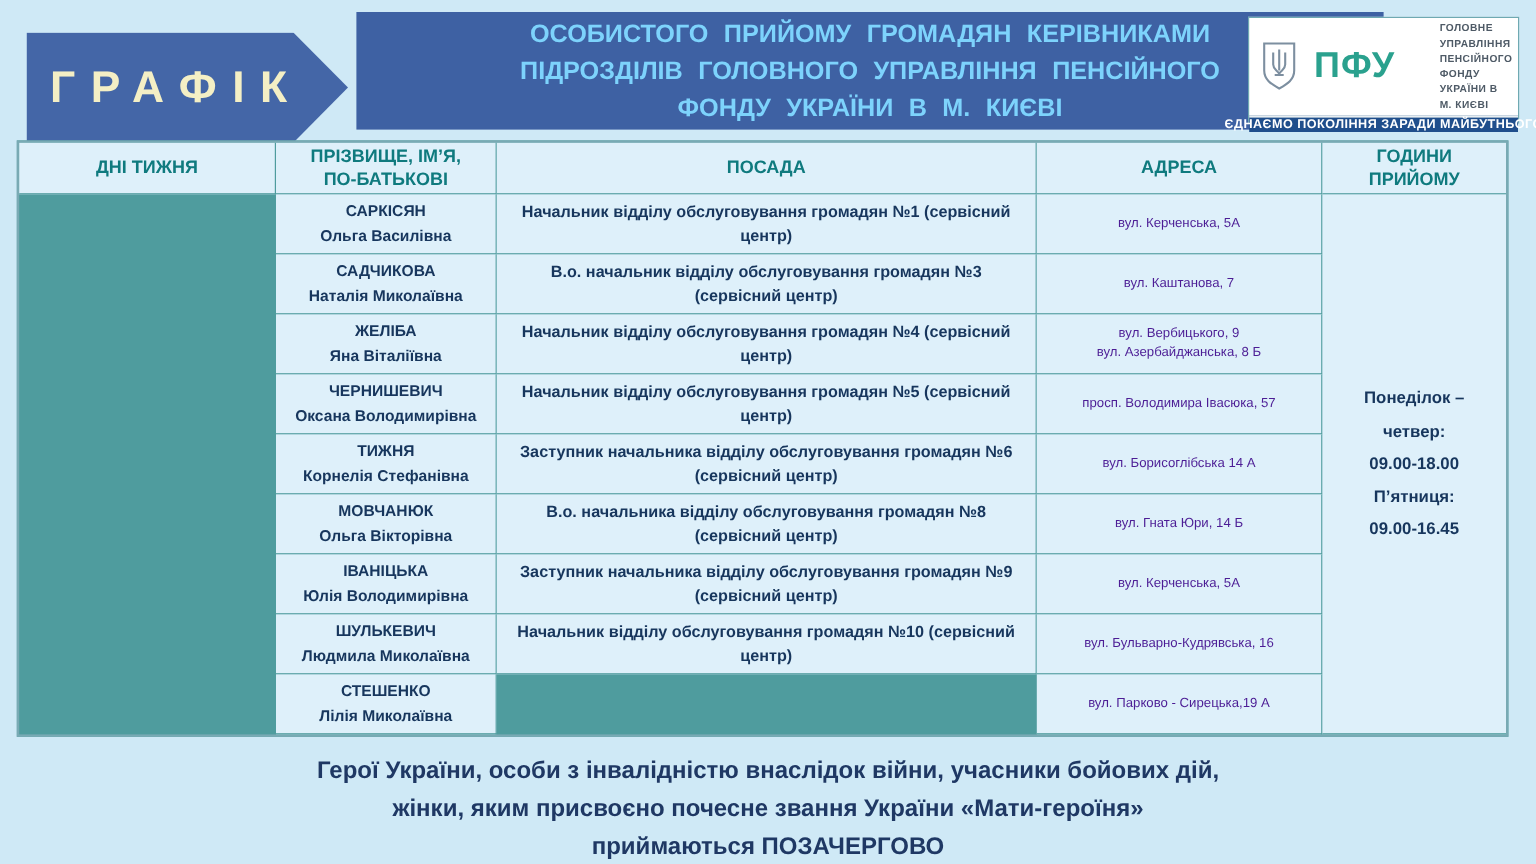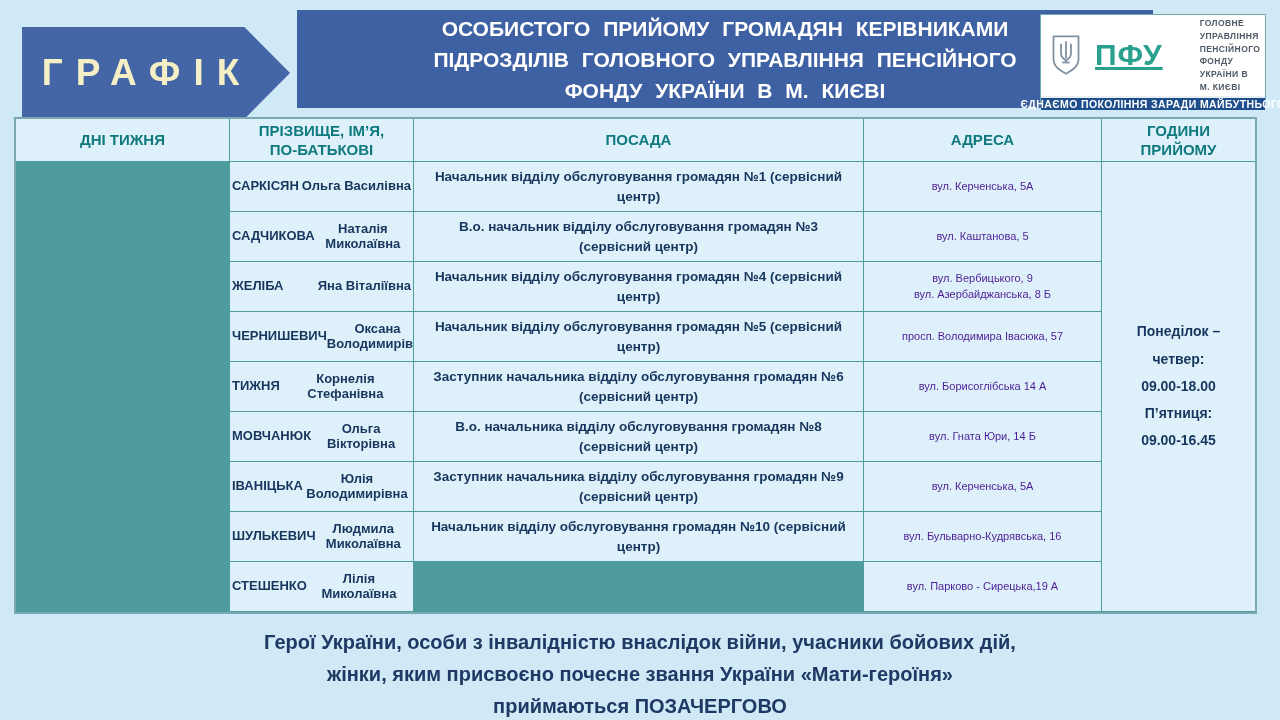--- a/index.html
+++ b/index.html
@@ -16,38 +16,38 @@
     background:#4466a7;
     clip-path:polygon(0 0,83% 0,100% 50%,83% 100%,0 100%);
     display:flex;align-items:center;justify-content:center;
   }
   .badge span{
     color:#f4efc5;font-size:37px;font-weight:bold;
     letter-spacing:13px;padding-right:30px;padding-left:12px;white-space:nowrap;
   }
   .title-box{
     position:absolute;left:297px;top:10px;width:856px;height:98px;
-    background:#3e61a3;color:#ffffff;
+    background:#3e61a3;color:#7dd3fc;
     display:flex;flex-direction:column;align-items:center;justify-content:center;
     text-align:center;
   }
   .title-box div{
     font-size:21px;font-weight:bold;line-height:31px;word-spacing:7px;white-space:nowrap;
   }
   .logo-box{
     position:absolute;left:1040px;top:14px;width:226px;height:89px;
     background:#ffffff;border:1px solid #6fa9b2;
     display:flex;flex-direction:column;box-sizing:border-box;
   }
   .logo-top{flex:1;display:flex;align-items:center;padding:2px 6px 2px 10px;}
   .logo-shield{width:30px;height:40px;flex:0 0 auto;}
   .logo-divider{width:1px;height:36px;background:#b9c6ce;margin:0 7px;}
   .logo-abbr{
     color:#2aa18e;font-size:30px;font-weight:bold;letter-spacing:1px;
-    line-height:1;margin-right:7px;text-decoration:underline;
+    line-height:1;margin-right:7px;
   }
   .logo-org{
     color:#4e5a66;font-size:8.5px;font-weight:bold;line-height:1.5;
     letter-spacing:0.4px;white-space:pre-line;margin-left:30px;
   }
   .logo-slogan{
     height:24px;background:#1f4e8c;color:#ffffff;
     display:flex;align-items:center;justify-content:center;
     font-size:10.5px;font-weight:bold;letter-spacing:0.4px;white-space:nowrap;
     border-top:2px solid #e8eef1;
@@ -74,21 +74,21 @@
   .days-cell{
     grid-column:1;grid-row:2 / span 9;
     color:#0f7a7e;font-size:15px;font-weight:bold;line-height:1.65;white-space:pre-line;
   }
   .hours-cell{
     grid-column:5;grid-row:2 / span 9;
     color:#17365d;font-size:14px;font-weight:bold;line-height:1.95;white-space:pre-line;
     border-right:none;
   }
   .name-cell{
-    flex-direction:row;justify-content:space-between;
+    flex-direction:column;justify-content:space-between;
     padding:7px 2px;color:#17365d;font-size:13px;font-weight:bold;line-height:1.1;
   }
   .pos-cell{
     color:#17365d;font-size:13.5px;font-weight:bold;line-height:1.45;
     padding:1px 14px;
   }
   .addr-cell{
     color:#4c1d95;font-size:11px;font-weight:normal;line-height:1.45;
     padding:1px 6px;white-space:pre-line;
   }
@@ -145,21 +145,21 @@
     <span>Ольга Василівна</span>
   </div>
   <div class="cell pos-cell" style="grid-column:3;grid-row:2">Начальник відділу обслуговування громадян №1 (сервісний центр)</div>
   <div class="cell addr-cell" style="grid-column:4;grid-row:2">вул. Керченська, 5А</div>
 
   <div class="cell name-cell" style="grid-column:2;grid-row:3">
     <span>САДЧИКОВА</span>
     <span>Наталія Миколаївна</span>
   </div>
   <div class="cell pos-cell" style="grid-column:3;grid-row:3">В.о. начальник відділу обслуговування громадян №3 (сервісний центр)</div>
-  <div class="cell addr-cell" style="grid-column:4;grid-row:3">вул. Каштанова, 5</div>
+  <div class="cell addr-cell" style="grid-column:4;grid-row:3">вул. Каштанова, 7</div>
 
   <div class="cell name-cell" style="grid-column:2;grid-row:4">
     <span>ЖЕЛІБА</span>
     <span>Яна Віталіївна</span>
   </div>
   <div class="cell pos-cell" style="grid-column:3;grid-row:4">Начальник відділу обслуговування громадян №4 (сервісний центр)</div>
   <div class="cell addr-cell" style="grid-column:4;grid-row:4">вул. Вербицького, 9
 вул. Азербайджанська, 8 Б</div>
 
   <div class="cell name-cell" style="grid-column:2;grid-row:5">

